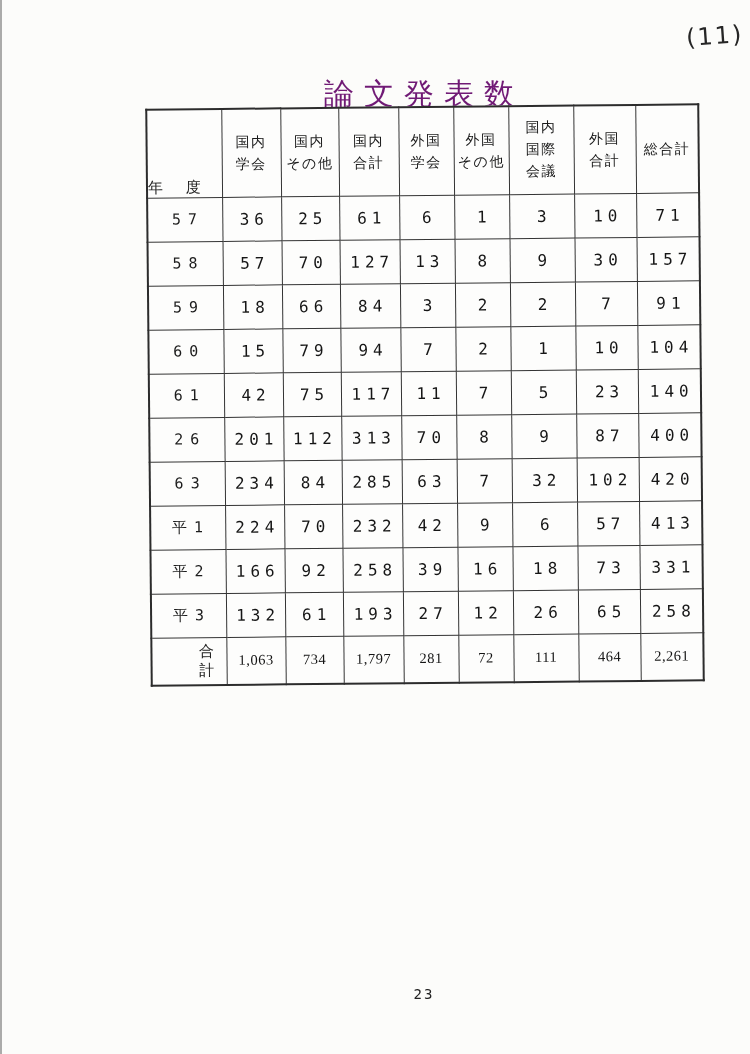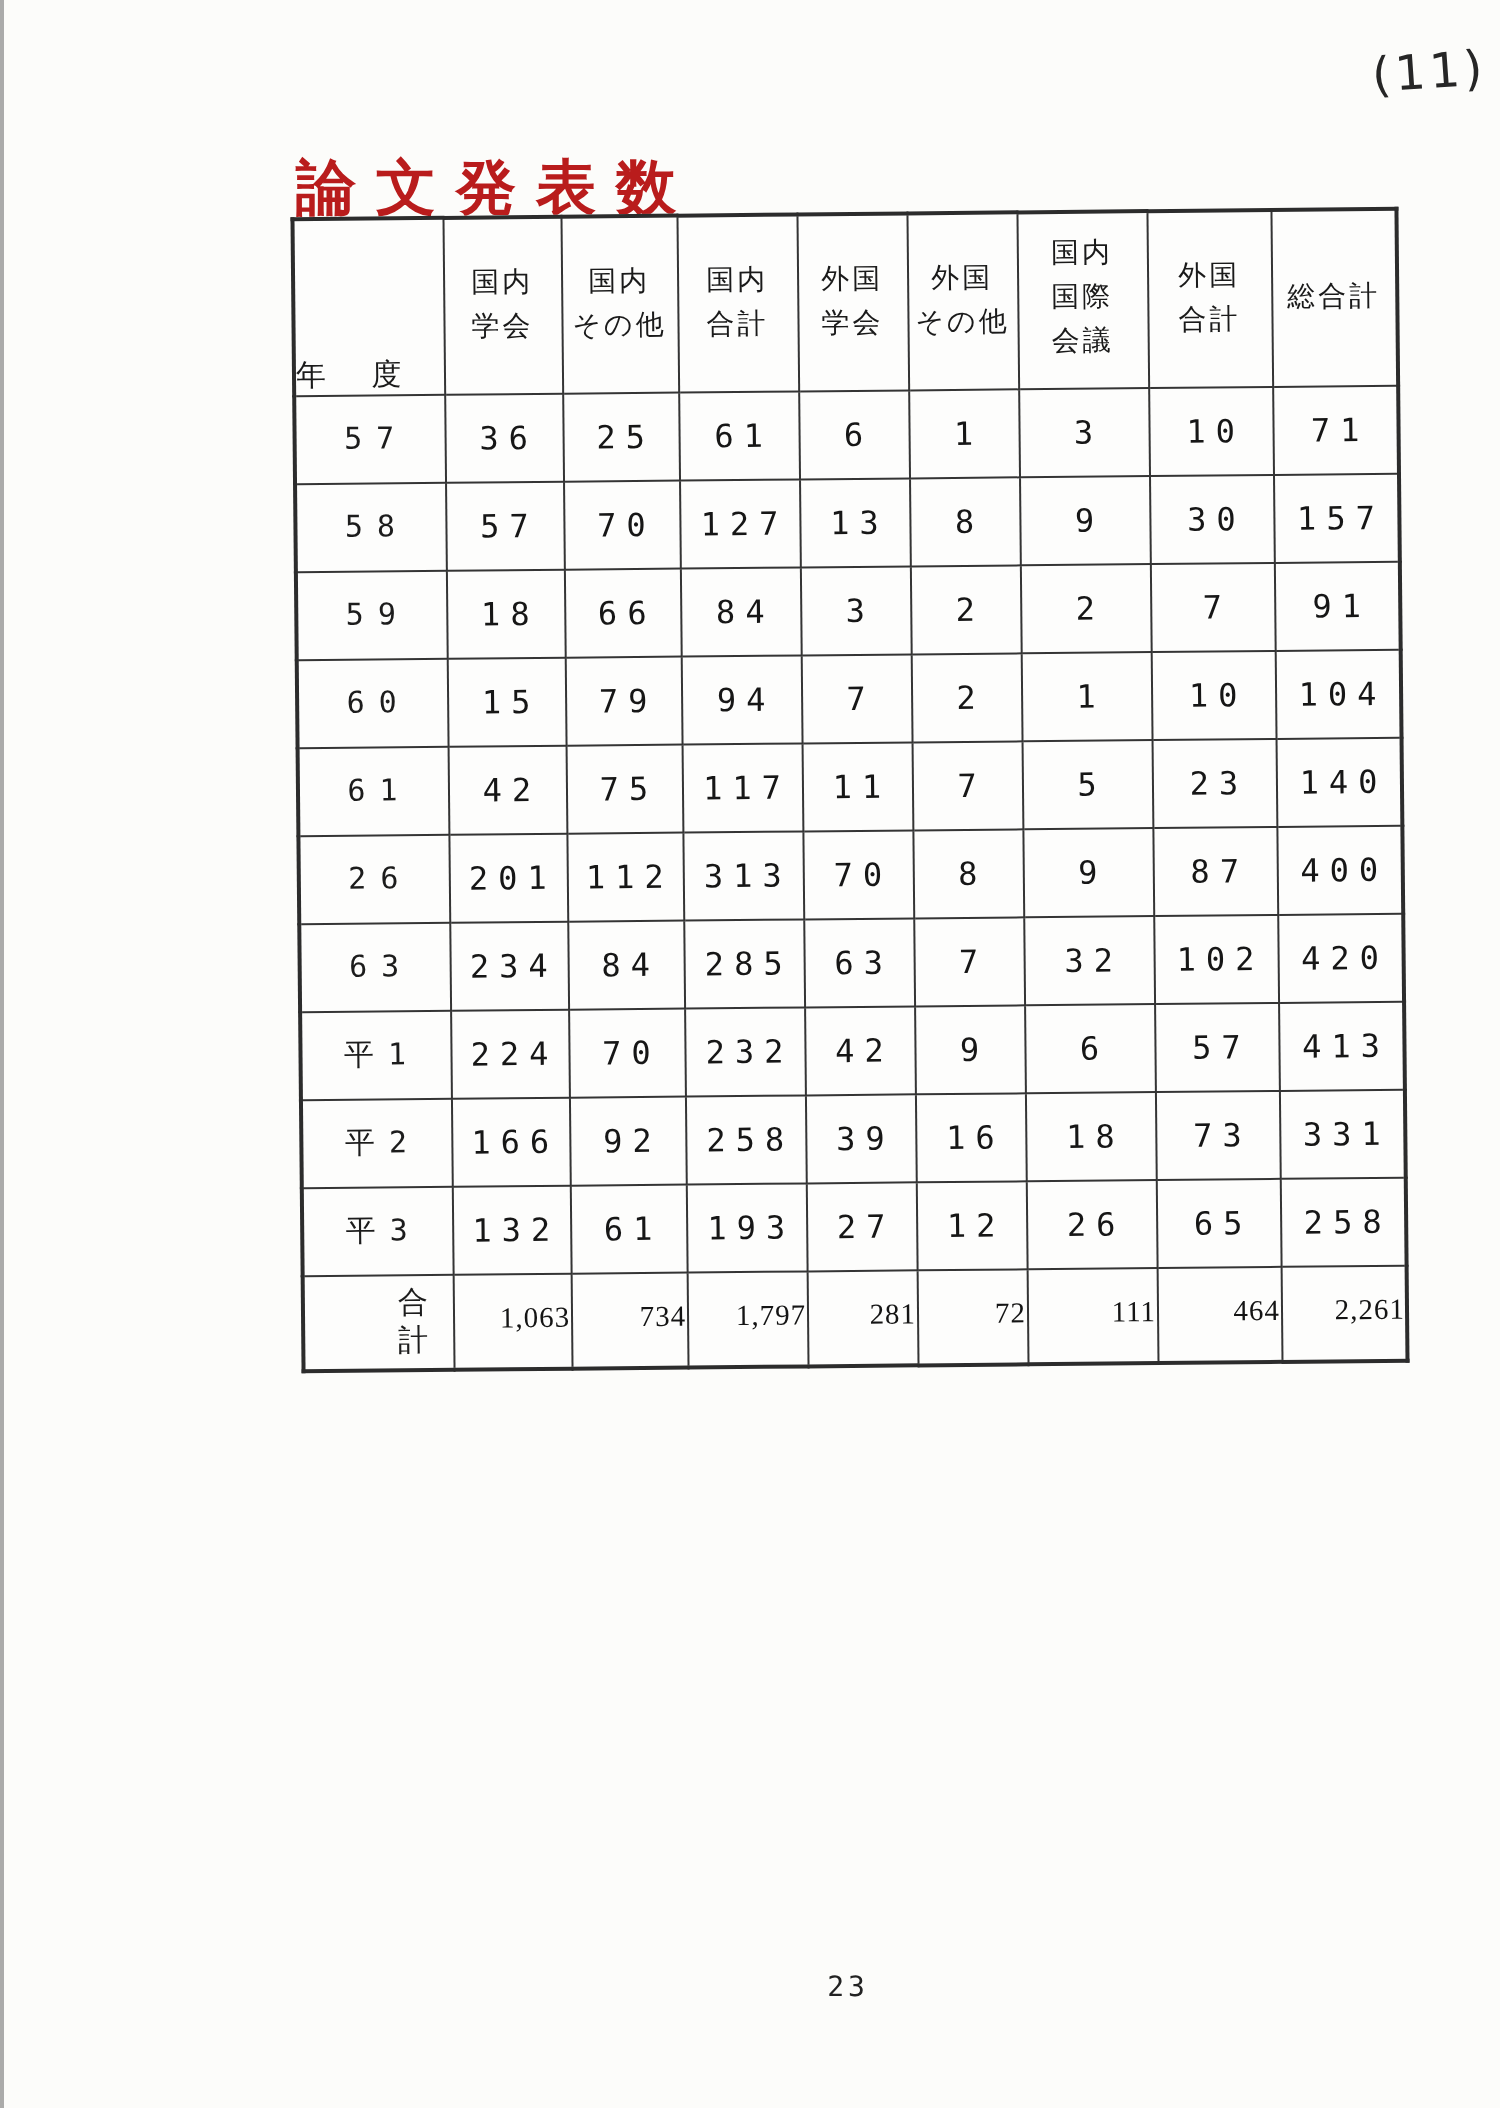--- a/index.html
+++ b/index.html
@@ -18,25 +18,26 @@
     background:rgba(20,20,20,0.35);
   }
   .corner-note{
     position:absolute;left:686px;top:22px;
     font-size:24px;letter-spacing:2px;
     transform:rotate(-4deg);
     color:#262626;
   }
   .doc-title{
     position:absolute;left:148px;top:54px;width:552px;
+    text-align:center;
     font-family:"DejaVu Serif","Liberation Serif",serif;
-    font-weight:bold;
+    font-weight:normal;
     font-size:30px;
     letter-spacing:10px;
-    color:#b91c1c;
+    color:#701a75;
   }
   .table-wrap{
     position:absolute;left:148px;top:106px;
     transform:rotate(-0.55deg);
     transform-origin:center center;
   }
   table.pub{
     border-collapse:collapse;
     table-layout:fixed;
     width:552px;
@@ -95,21 +96,21 @@
     font-weight:normal;
     font-size:15px;
     letter-spacing:12px;
     text-align:right;
     padding-left:20px;
   }
   tr.totalrow td{
     font-family:"Liberation Serif","DejaVu Serif",serif;
     font-size:14.5px;
     letter-spacing:0.5px;
-    text-align:right;
+    text-align:center;
     color:#141414;
     border-radius:19px;
   }
   .page-number{
     position:absolute;left:148px;top:986px;width:552px;
     text-align:center;
     font-family:"DejaVu Sans Mono",monospace;
     font-size:14px;
     letter-spacing:2px;
     color:#222;

